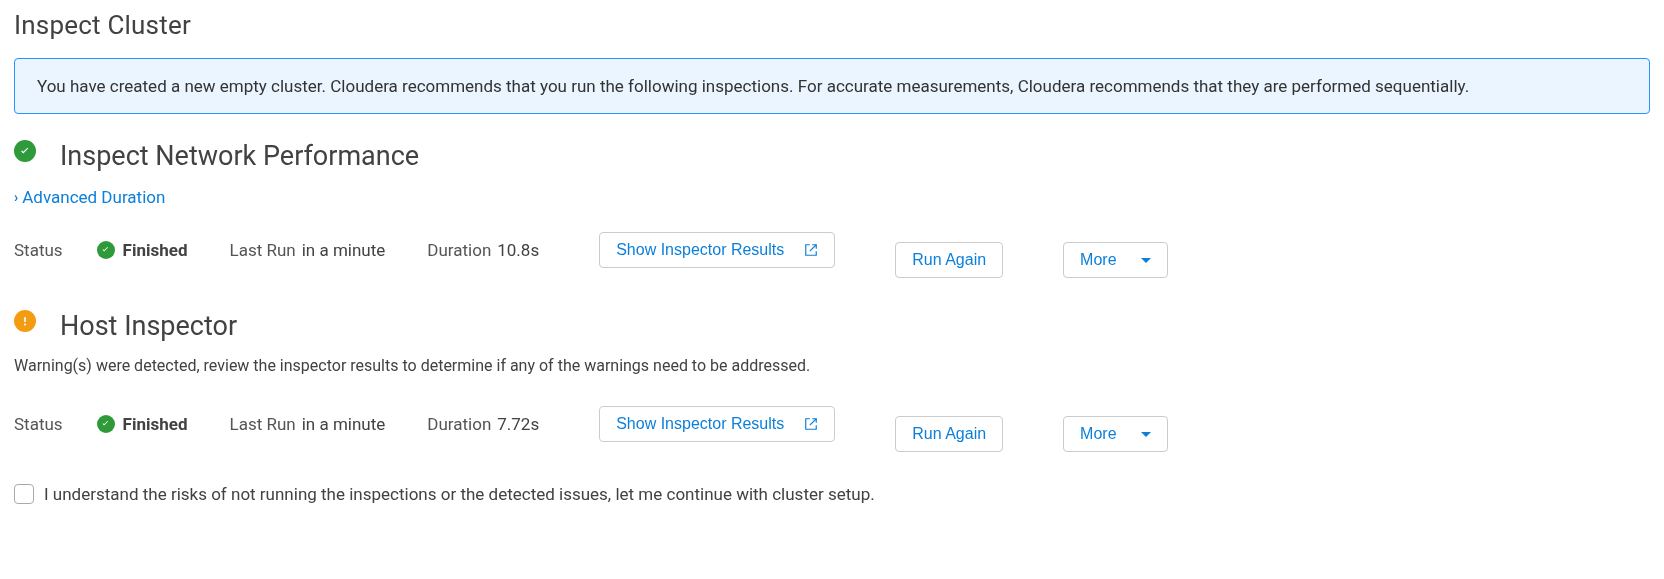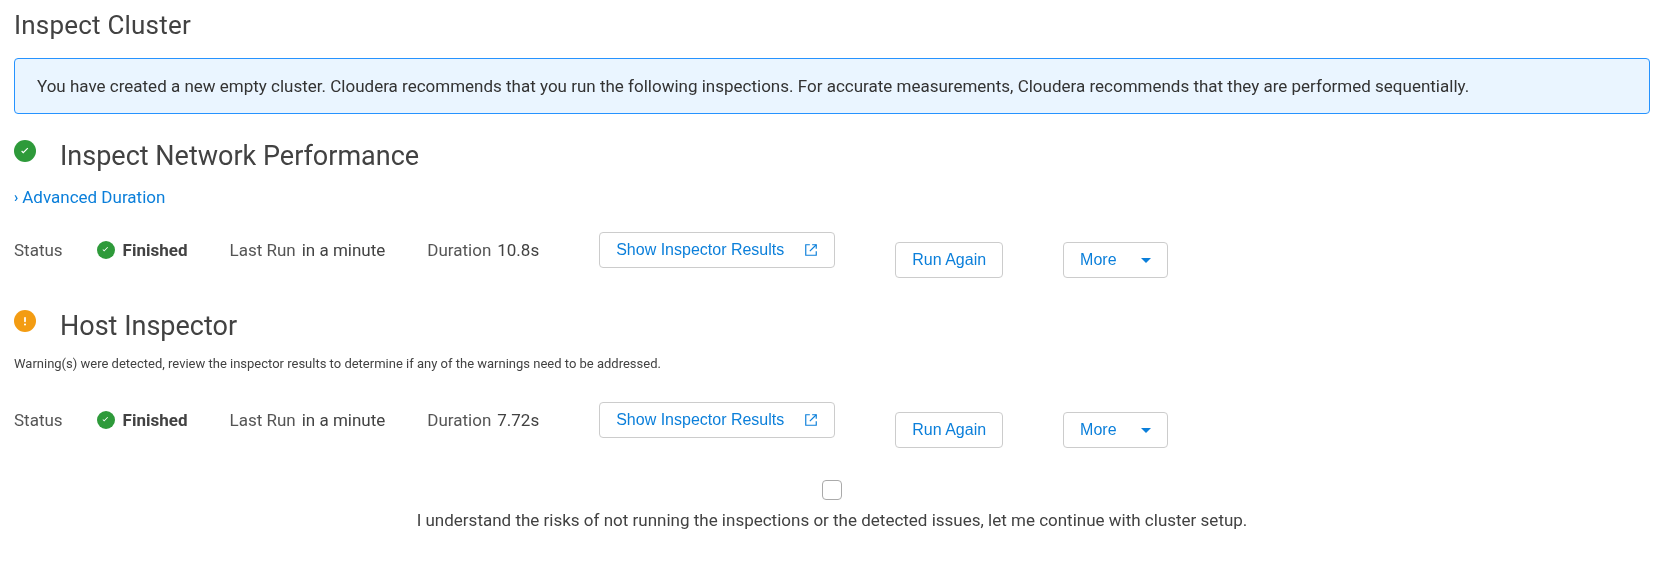--- a/index.html
+++ b/index.html
@@ -106,33 +106,32 @@
       border-top: 5px solid #0B7FDA;
       margin-left: 4px;
     }
     .ext-icon {
       width: 14px; height: 14px;
       stroke: #0B7FDA;
       fill: none;
       stroke-width: 2;
     }
     .section-desc {
-      font-size: 13px;
+      font-size: 16px;
       color: #424242;
       margin-bottom: 20px;
       margin-top: 6px;
     }
     .ack-row {
       display: flex;
       align-items: center;
       gap: 10px;
       margin-top: 30px;
       font-size: 17px;
       color: #424242;
-      flex-direction: column;
     }
     .checkbox {
       width: 20px; height: 20px;
       border: 1.5px solid #aaa;
       border-radius: 4px;
       background: #fff;
       cursor: pointer;
       flex-shrink: 0;
     }
   </style>

